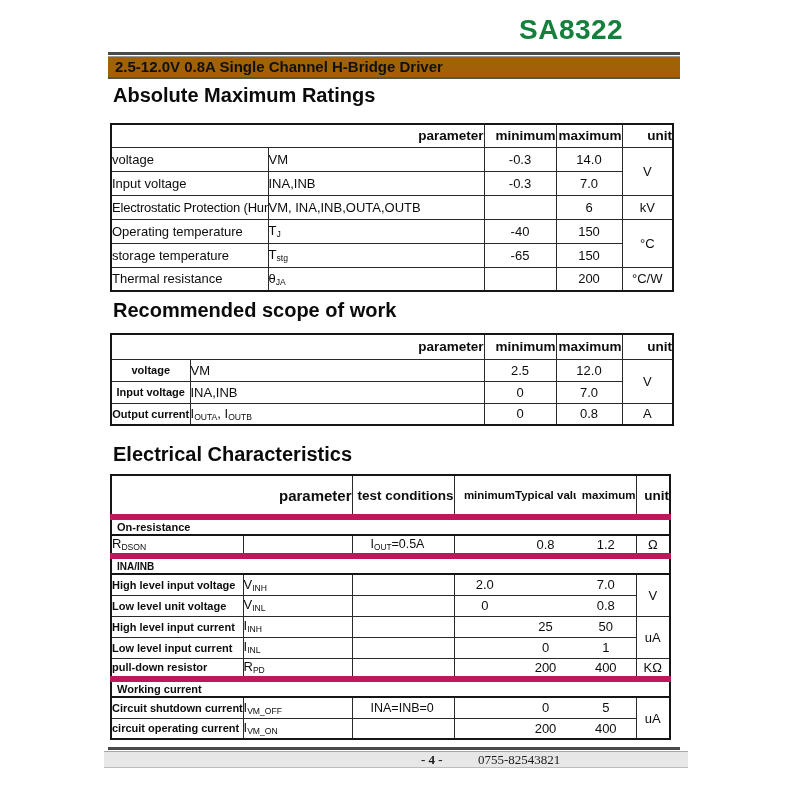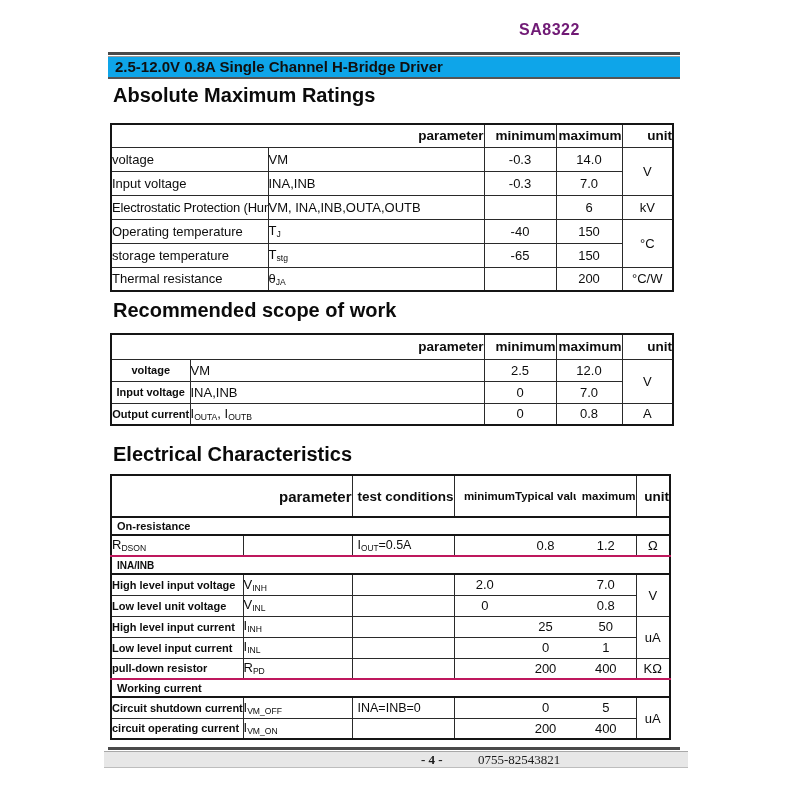--- a/index.html
+++ b/index.html
@@ -5,27 +5,27 @@
   html,body{margin:0;padding:0;}
   body{
     width:800px;height:800px;background:#ffffff;overflow:hidden;
     font-family:"Liberation Sans", sans-serif;color:#111;
     -webkit-font-smoothing:antialiased;
   }
   .page{position:relative;width:800px;height:800px;background:#fff;}
 
   
   .brand{
-    margin:18px 12px 0 519px;font-size:16px;font-weight:bold;line-height:24px;
-    letter-spacing:0.5px;color:#701a75;
+    margin:18px 12px 0 519px;font-size:28px;font-weight:bold;line-height:24px;
+    letter-spacing:0.5px;color:#15803d;
   }
   .top-rule{margin:10px 0 0 108px;width:572px;height:3px;background:#4a4a4a;}
   .banner{
     box-sizing:border-box;margin:1px 0 0 108px;width:572px;height:23px;
-    background:#0ea5e9;border-top:1px solid #9a9a9a;border-bottom:2px solid #555;
+    background:#a16207;border-top:1px solid #9a9a9a;border-bottom:2px solid #555;
     font-size:15px;font-weight:bold;line-height:20px;padding-left:7px;color:#101010;
   }
 
   
   .sec-title{margin-left:113px;font-size:20px;font-weight:bold;line-height:20px;color:#0b0b0b;}
   .st1{margin-top:6px;}
   .st2{margin-top:8px;}
   .st3{margin-top:18px;}
 
   
@@ -58,24 +58,24 @@
   .sy{text-align:left;padding-left:6px;}
   .num{text-align:center;}
   .unit{text-align:center;font-size:13.5px;}
   .sub{font-size:0.66em;vertical-align:-0.24em;}
 
   
   .vmin{border-right:none !important;}
   .vtyp{border-left:none !important;border-right:none !important;}
   .vmax{border-left:none !important;}
   .t3 th.vh{font-size:11.5px;font-weight:bold;}
-  .t3 td.tc{text-align:left;padding-left:5px;font-size:12.5px;}
+  .t3 td.tc{text-align:left;padding-left:18px;font-size:12.5px;}
   .t3 tr.sec td{
     text-align:left;padding-left:5px;font-size:11px;font-weight:bold;
-    border-top:2px solid #be185d;border-bottom:2px solid #151515;
+    border-top:6px solid #be185d;border-bottom:2px solid #151515;
   }
   .t3 tr.secb td{font-size:10px;}
 
   
   .footer-rule{margin:7px 0 0 108px;width:572px;height:3px;background:#4a4a4a;}
   .footer-bar{
     position:relative;box-sizing:border-box;margin:1px 0 0 104px;width:584px;height:17px;
     background:#e7e7e7;border-top:1px solid #a8a8a8;border-bottom:1px solid #bdbdbd;
     font-family:"Liberation Serif", serif;font-size:13px;color:#1a1a1a;
   }

